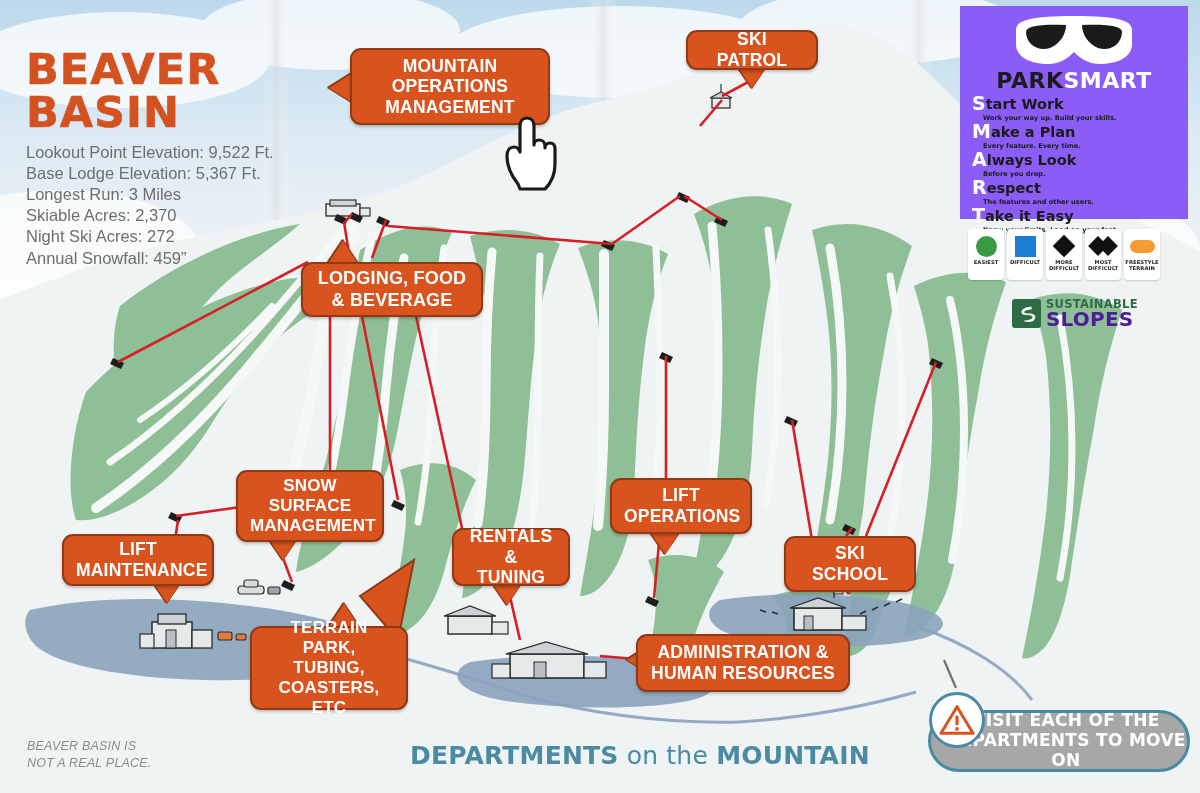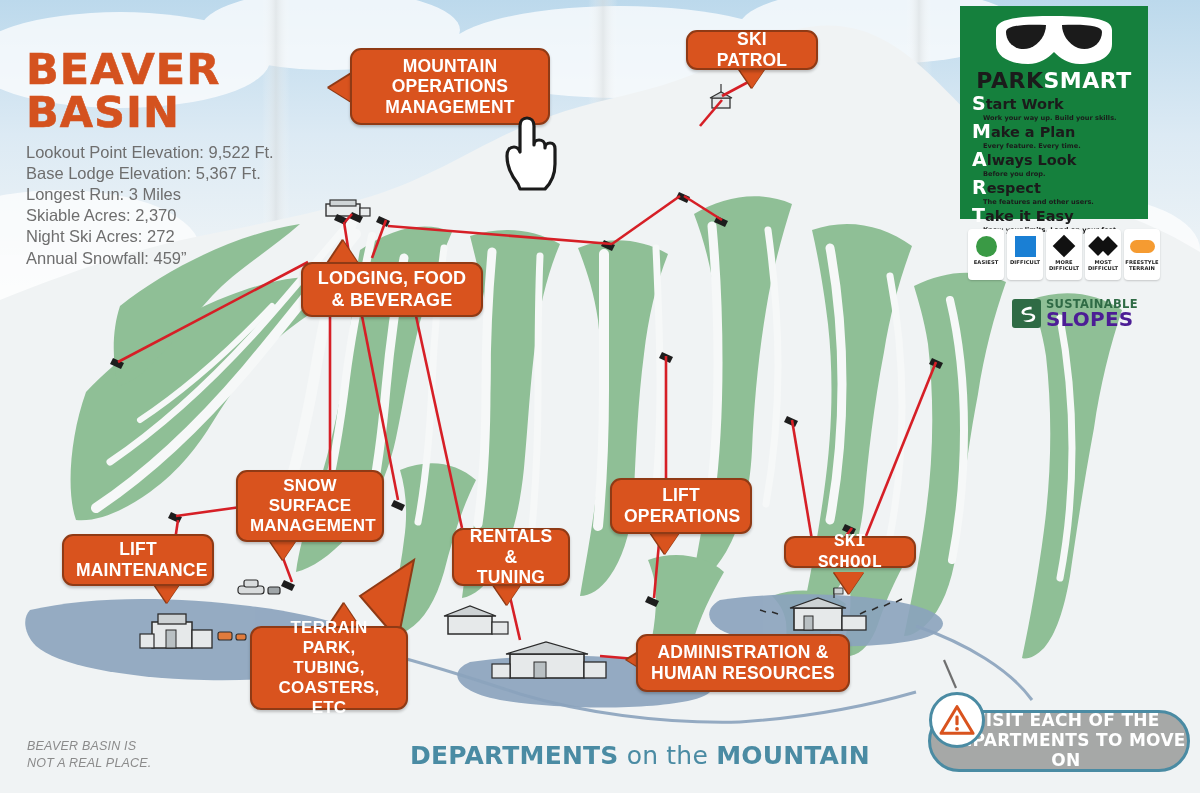--- a/index.html
+++ b/index.html
@@ -93,23 +93,23 @@
     border-top: 15px solid transparent;
     border-bottom: 15px solid transparent;
     border-right: 24px solid #d9531e;
     filter: drop-shadow(-1.6px 0.8px 0 #8f3a15) drop-shadow(0 -0.8px 0 #8f3a15);
   }
   
   #parksmart {
     position: absolute;
     left: 960px;
     top: 6px;
-    width: 188px;
+    width: 228px;
     height: 213px;
-    background: #15803d;
+    background: #8b5cf6;
     z-index: 50;
   }
   #ps-goggles {
     position: relative;
     width: 100%;
     height: 56px;
     margin-top: 8px;
   }
   #ps-wordmark {
     text-align: center;
@@ -619,21 +619,21 @@
 
   <div class="tail tail-down" style="left:650px; top:532px;"></div>
   <div class="callout" style="left:610px; top:478px; width:142px; height:56px; font-size:17.5px;">
     <span class="ctext">
       <span>LIFT</span><br>
       <span>OPERATIONS</span>
     </span>
   </div>
 
   <div class="tail tail-down" style="left:834px; top:572px;"></div>
-  <div class="callout" style="left:784px; top:536px; width:132px; height:32px; font-size:17.5px;font-family:Liberation Mono, monospace;">
+  <div class="callout" style="left:784px; top:536px; width:132px; height:56px; font-size:17.5px;">
     <span class="ctext">SKI SCHOOL</span>
   </div>
 
   <div class="tail tail-left" style="left:627px; top:645px;"></div>
   <div class="callout" style="left:636px; top:634px; width:214px; height:58px; font-size:17.5px;">
     <span class="ctext">
       <span>ADMINISTRATION &amp;</span><br>
       <span>HUMAN RESOURCES</span>
     </span>
   </div>

